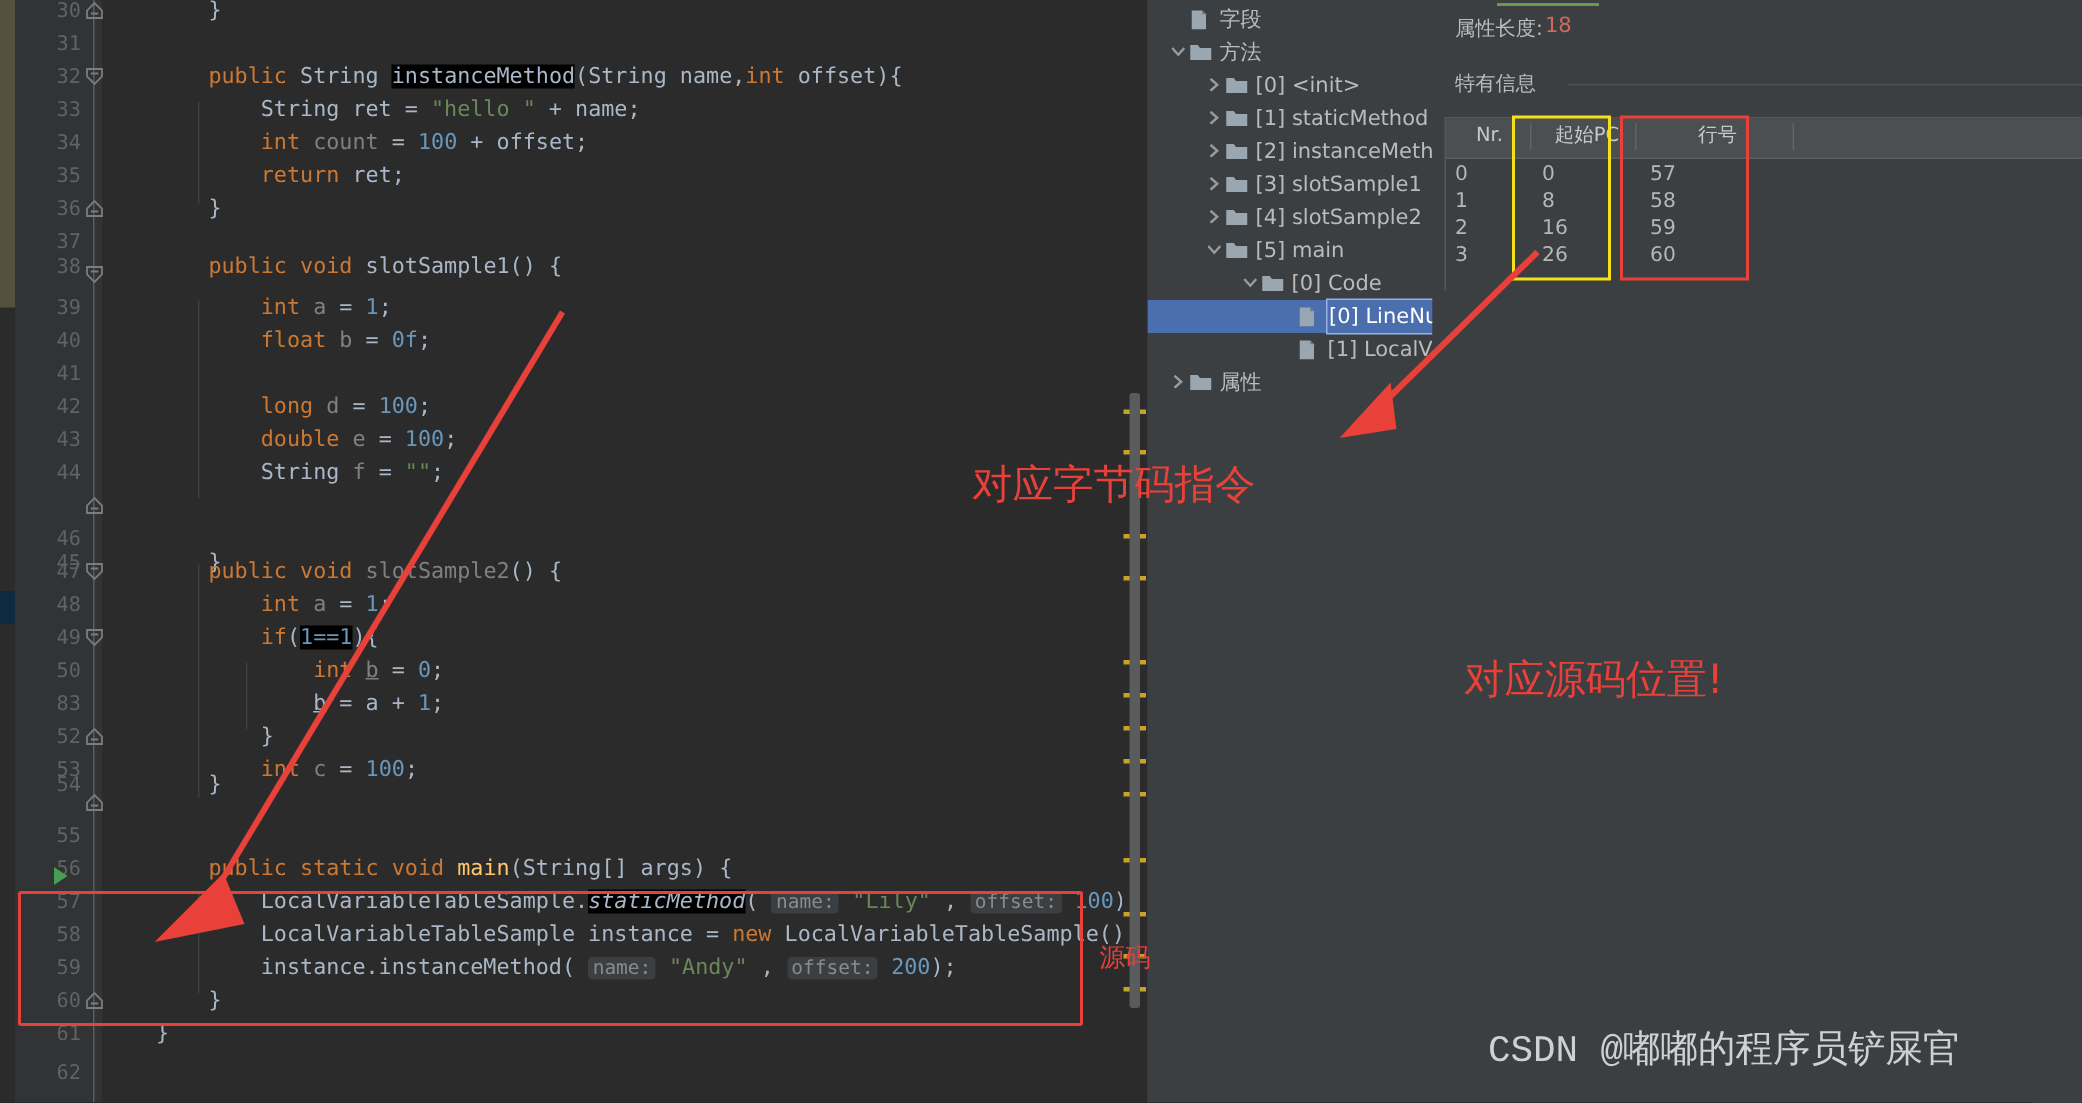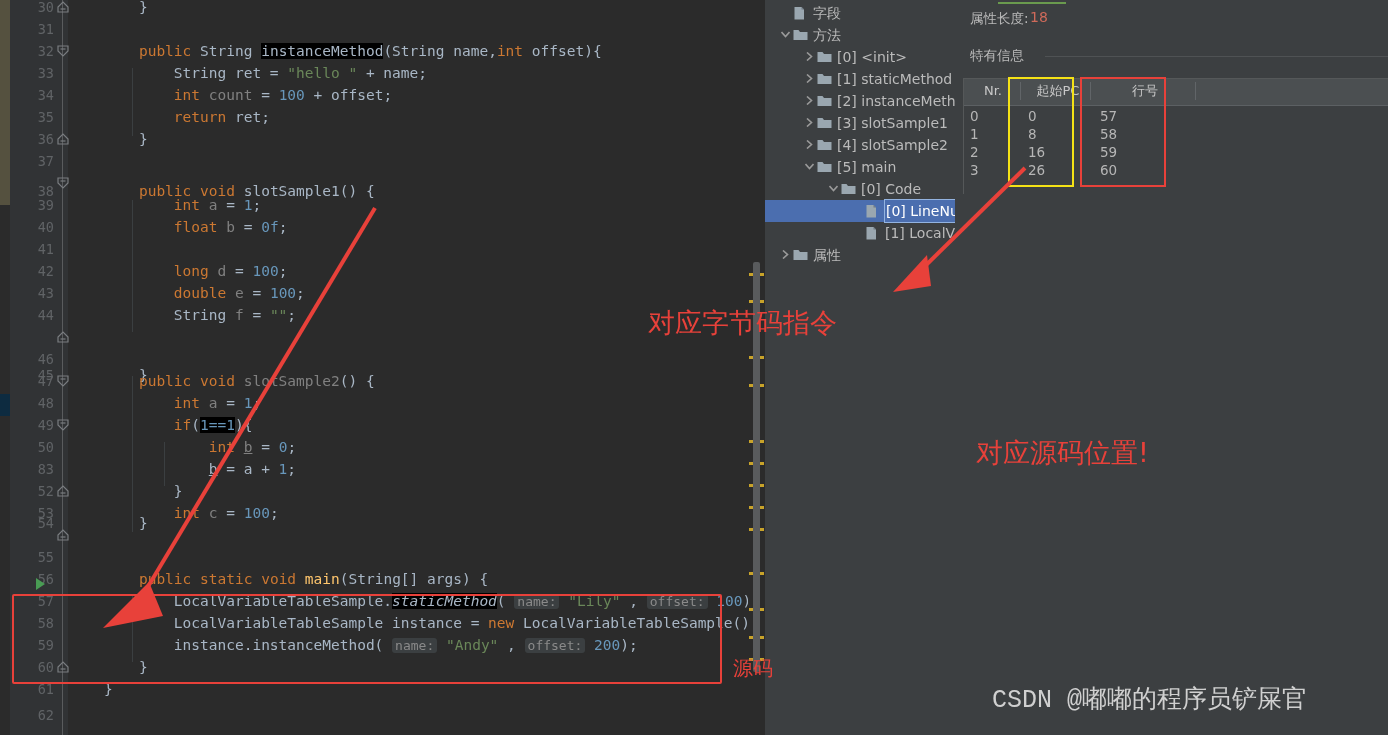--- a/index.html
+++ b/index.html
@@ -108,21 +108,21 @@
   .tableframe{position:absolute;border-top:1px solid #555859;border-left:1px solid #555859;}
 
   .hlbox{position:absolute;pointer-events:none;}
   .hlbox.yellow{border:2px solid #f5e216;}
   .hlbox.red{border:2px solid #e8413a;}
 
   
   .anno{position:absolute;color:#e8413a;white-space:nowrap;
     font-family:"DejaVu Sans","Liberation Sans",sans-serif;}
   .anno.big{font-size:27px;}
-  .anno.mid{font-size:20px;margin-top:28px;}
+  .anno.mid{font-size:17px;}
   .arrowsvg{position:absolute;}
   .watermark{position:absolute;font-size:25px;color:#d0d0d0;white-space:nowrap;
     font-family:Liberation Mono, monospace;}
 </style>
 </head>
 <body>
 
 <div id="root">
 
   <div id="editor">
@@ -167,21 +167,21 @@
           <span class="ltext"><span class="id">        </span><span class="k">return</span><span class="id"> ret;</span></span>
         </div>
         <div class="line" style="top: 128px;">
           <span class="lnum">36</span>
           <span class="ltext"><span class="id">    }</span></span>
         </div>
         <div class="line" style="top: 150px;">
           <span class="lnum">37</span>
           <span class="ltext"></span>
         </div>
-        <div class="line" style="top: 180px; padding-left: 30px;">
+        <div class="line" style="top: 167px; padding-left: 30px;">
           <span class="lnum">38</span>
           <span class="ltext"><span class="id">    </span><span class="k">public</span><span class="id"> </span><span class="k">void</span><span class="id"> </span><span class="id">slotSample1</span><span class="id">() {</span></span>
         </div>
         <div class="line" style="top: 194px;">
           <span class="lnum">39</span>
           <span class="ltext"><span class="id">        </span><span class="k">int</span><span class="id"> </span><span class="dim">a</span><span class="id"> = </span><span class="n">1</span><span class="id">;</span></span>
         </div>
         <div class="line" style="top: 216px;">
           <span class="lnum">40</span>
           <span class="ltext"><span class="id">        </span><span class="k">float</span><span class="id"> </span><span class="dim">b</span><span class="id"> = </span><span class="n">0f</span><span class="id">;</span></span>

